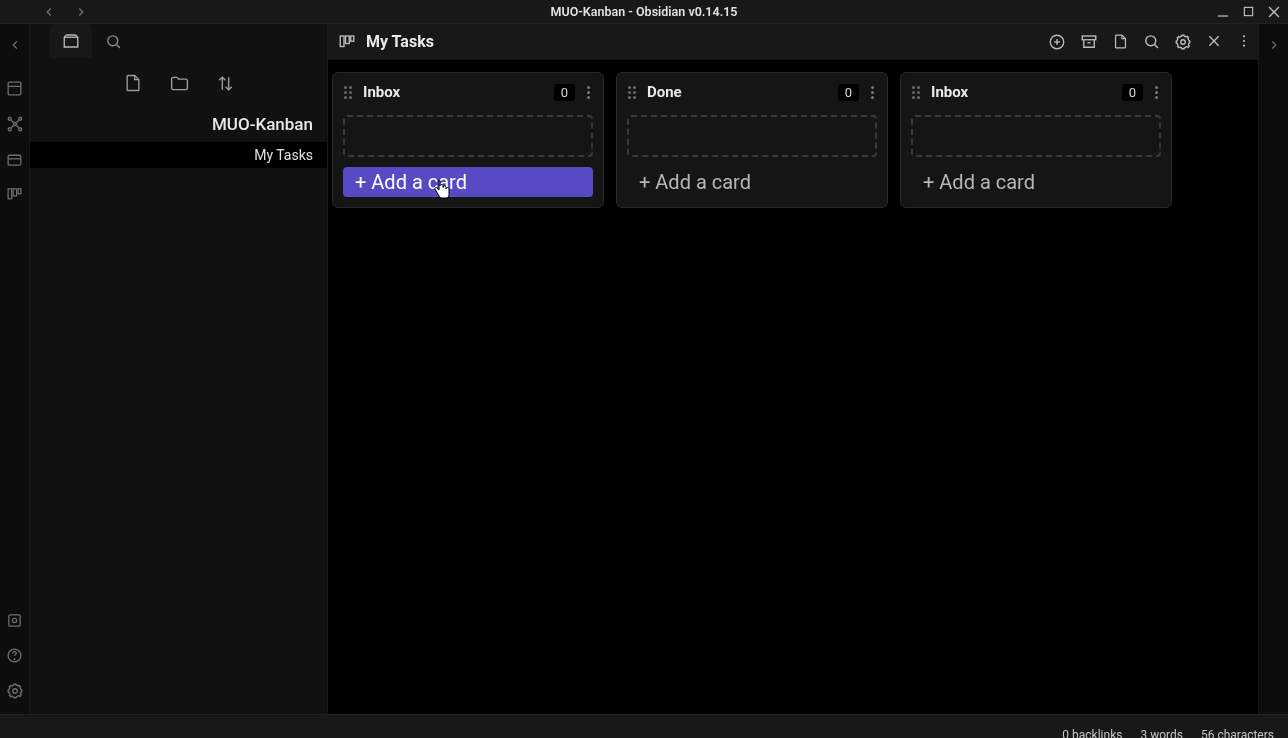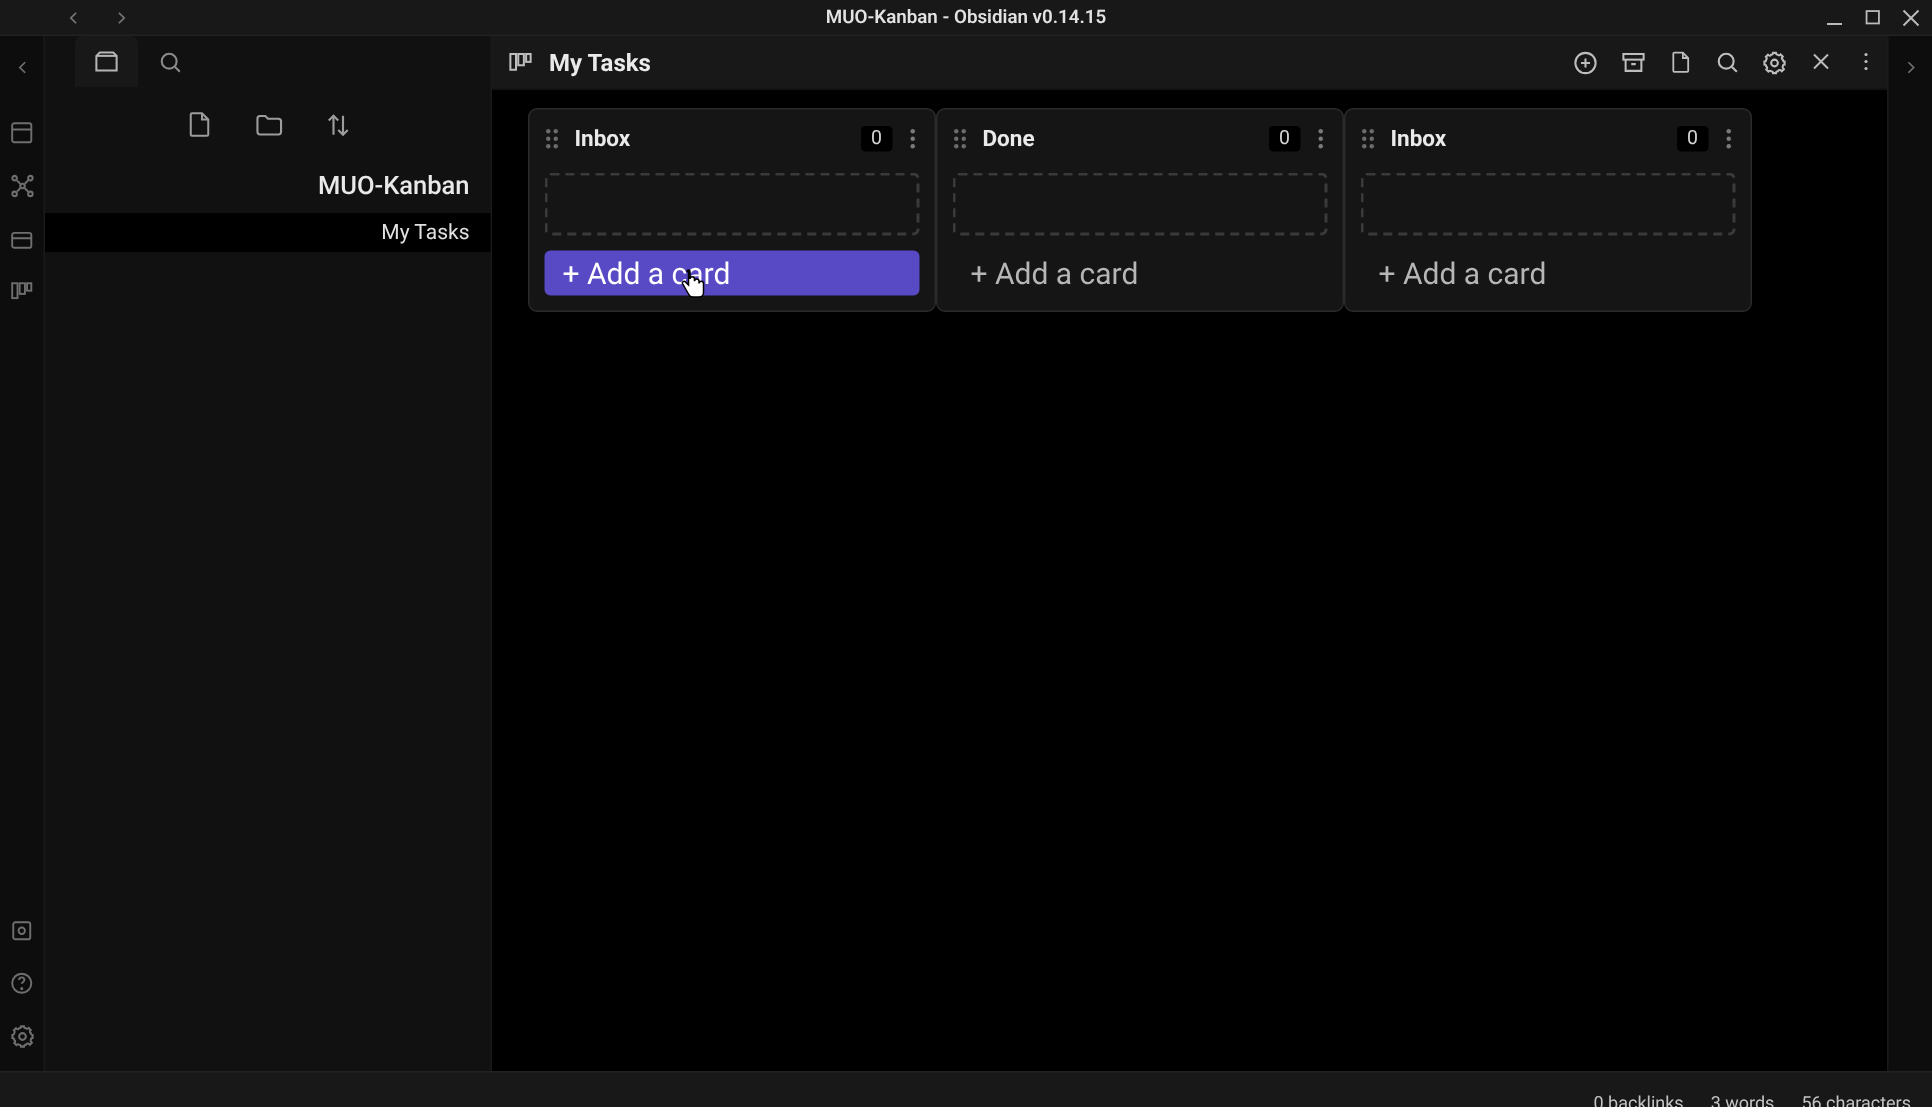--- a/index.html
+++ b/index.html
@@ -95,22 +95,23 @@
     border-bottom: 1px solid #111;
   }
   .pane-header .pane-title-wrap { display: flex; align-items: center; gap: 10px; }
   .pane-header .pane-title { font-size: 16px; font-weight: 700; color: #eaeaea; }
   .pane-header .pane-actions { margin-left: auto; display: flex; gap: 14px; color: #bdbdbd; }
   .pane-header .pane-actions span { cursor: pointer; }
 
   
   .board {
     flex: 1;
-    padding: 12px 24px;
+    padding: 12px 4px;
     display: flex;
+    gap: 12px;
     align-items: flex-start;
     overflow: auto;
     text-align: center;
   }
 
   .lane {
     width: 272px;
     background: #151515;
     border: 1px solid #2a2a2a;
     border-radius: 6px;

